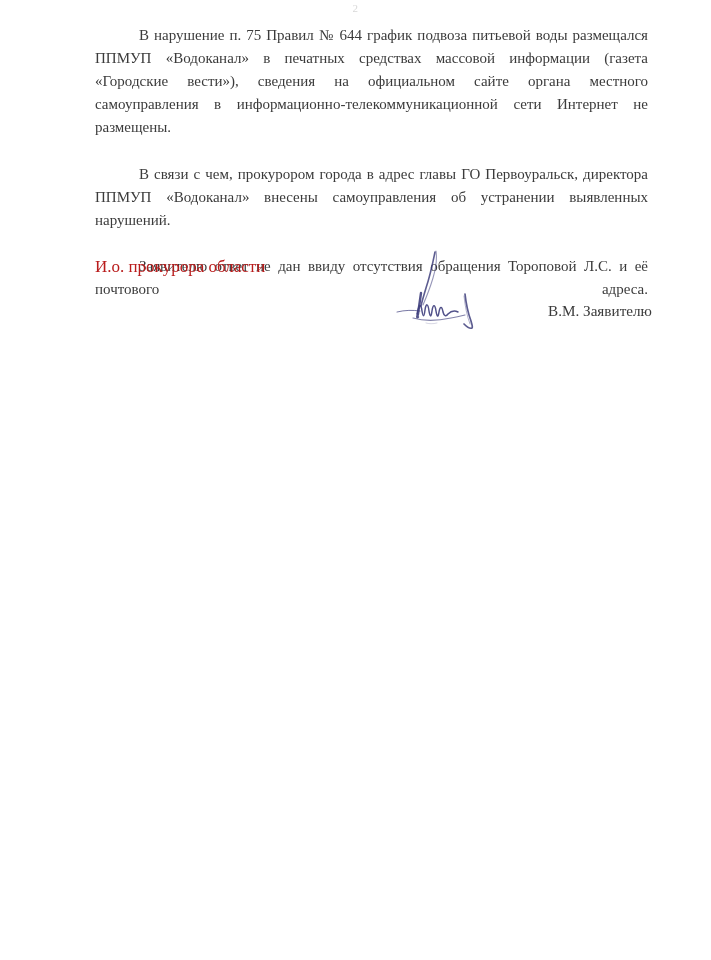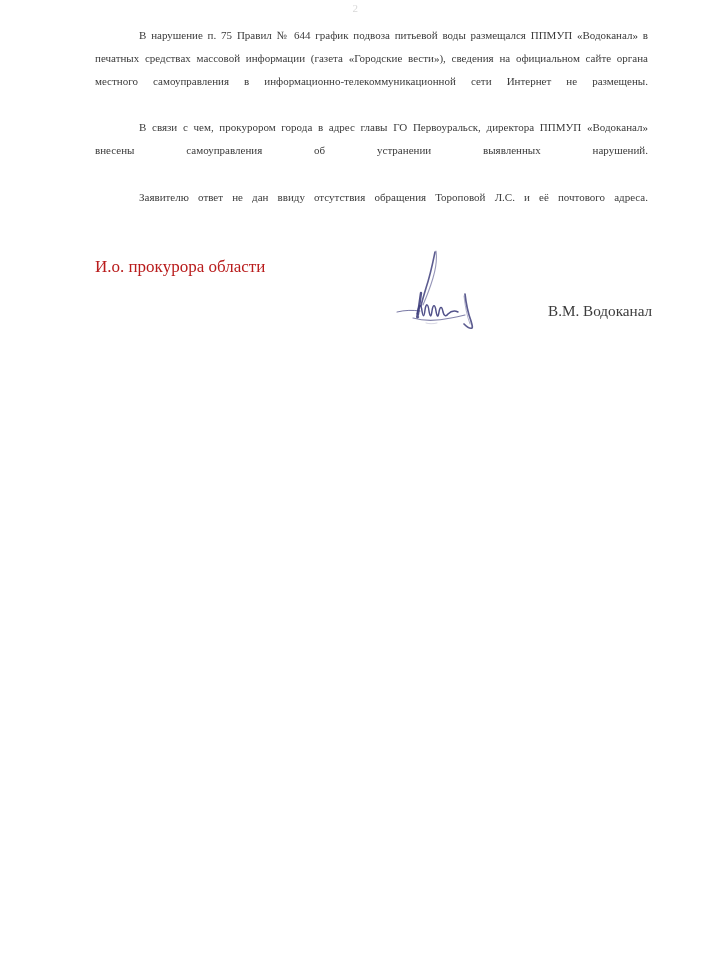--- a/index.html
+++ b/index.html
@@ -39,21 +39,21 @@
     top: 24px;
     left: 95px;
     width: 553px;
   }
 
   .para {
     margin: 0 0 0 0;
     text-align: justify;
     text-justify: inter-word;
     text-indent: 44px;
-    font-size: 11px;
+    font-size: 15px;
     line-height: 23.1px;
     color: #3b3b3b;
     hyphens: none;
   }
 
   
   .para::after {
     content: "";
     display: inline-block;
     width: 100%;
@@ -122,21 +122,21 @@
   <div class="body-text">
     <p class="para">В нарушение п. 75 Правил № 644 график подвоза питьевой воды размещался ППМУП «Водоканал» в печатных средствах массовой информации (газета «Городские вести»), сведения на официальном сайте органа местного самоуправления в информационно-телекоммуникационной сети Интернет не размещены.</p>
     <p class="para">В связи с чем, прокурором города в адрес главы ГО Первоуральск, директора ППМУП «Водоканал» внесены самоуправления об устранении выявленных нарушений.</p>
     <p class="para">Заявителю ответ не дан ввиду отсутствия обращения Тороповой Л.С. и её почтового адреса.</p>
   </div>
 
   <div class="sig-block">
     <p class="sig-role">И.о. прокурора области</p>
 
 
-    <div class="sig-name">В.М. Водоканал</div>
+    <div class="sig-name">В.М. Заявителю</div>
   </div>
 
   <div class="signature">
     <svg viewBox="0 0 115 85" xmlns="http://www.w3.org/2000/svg" fill="none" stroke="#3f3f7d" stroke-linecap="round" stroke-linejoin="round">
 
       <path d="M42 4 C40 14, 37 28, 33 40 C31 47, 29 53, 28 58" stroke-width="1.6" opacity="0.85"></path>
       <path d="M43 3 C44 10, 43 20, 40 30 C37 40, 33 50, 30 57" stroke-width="1.1" opacity="0.55"></path>
 
       <path d="M4 64 C12 62, 20 62, 27 63" stroke-width="1.0" opacity="0.7"></path>
 

